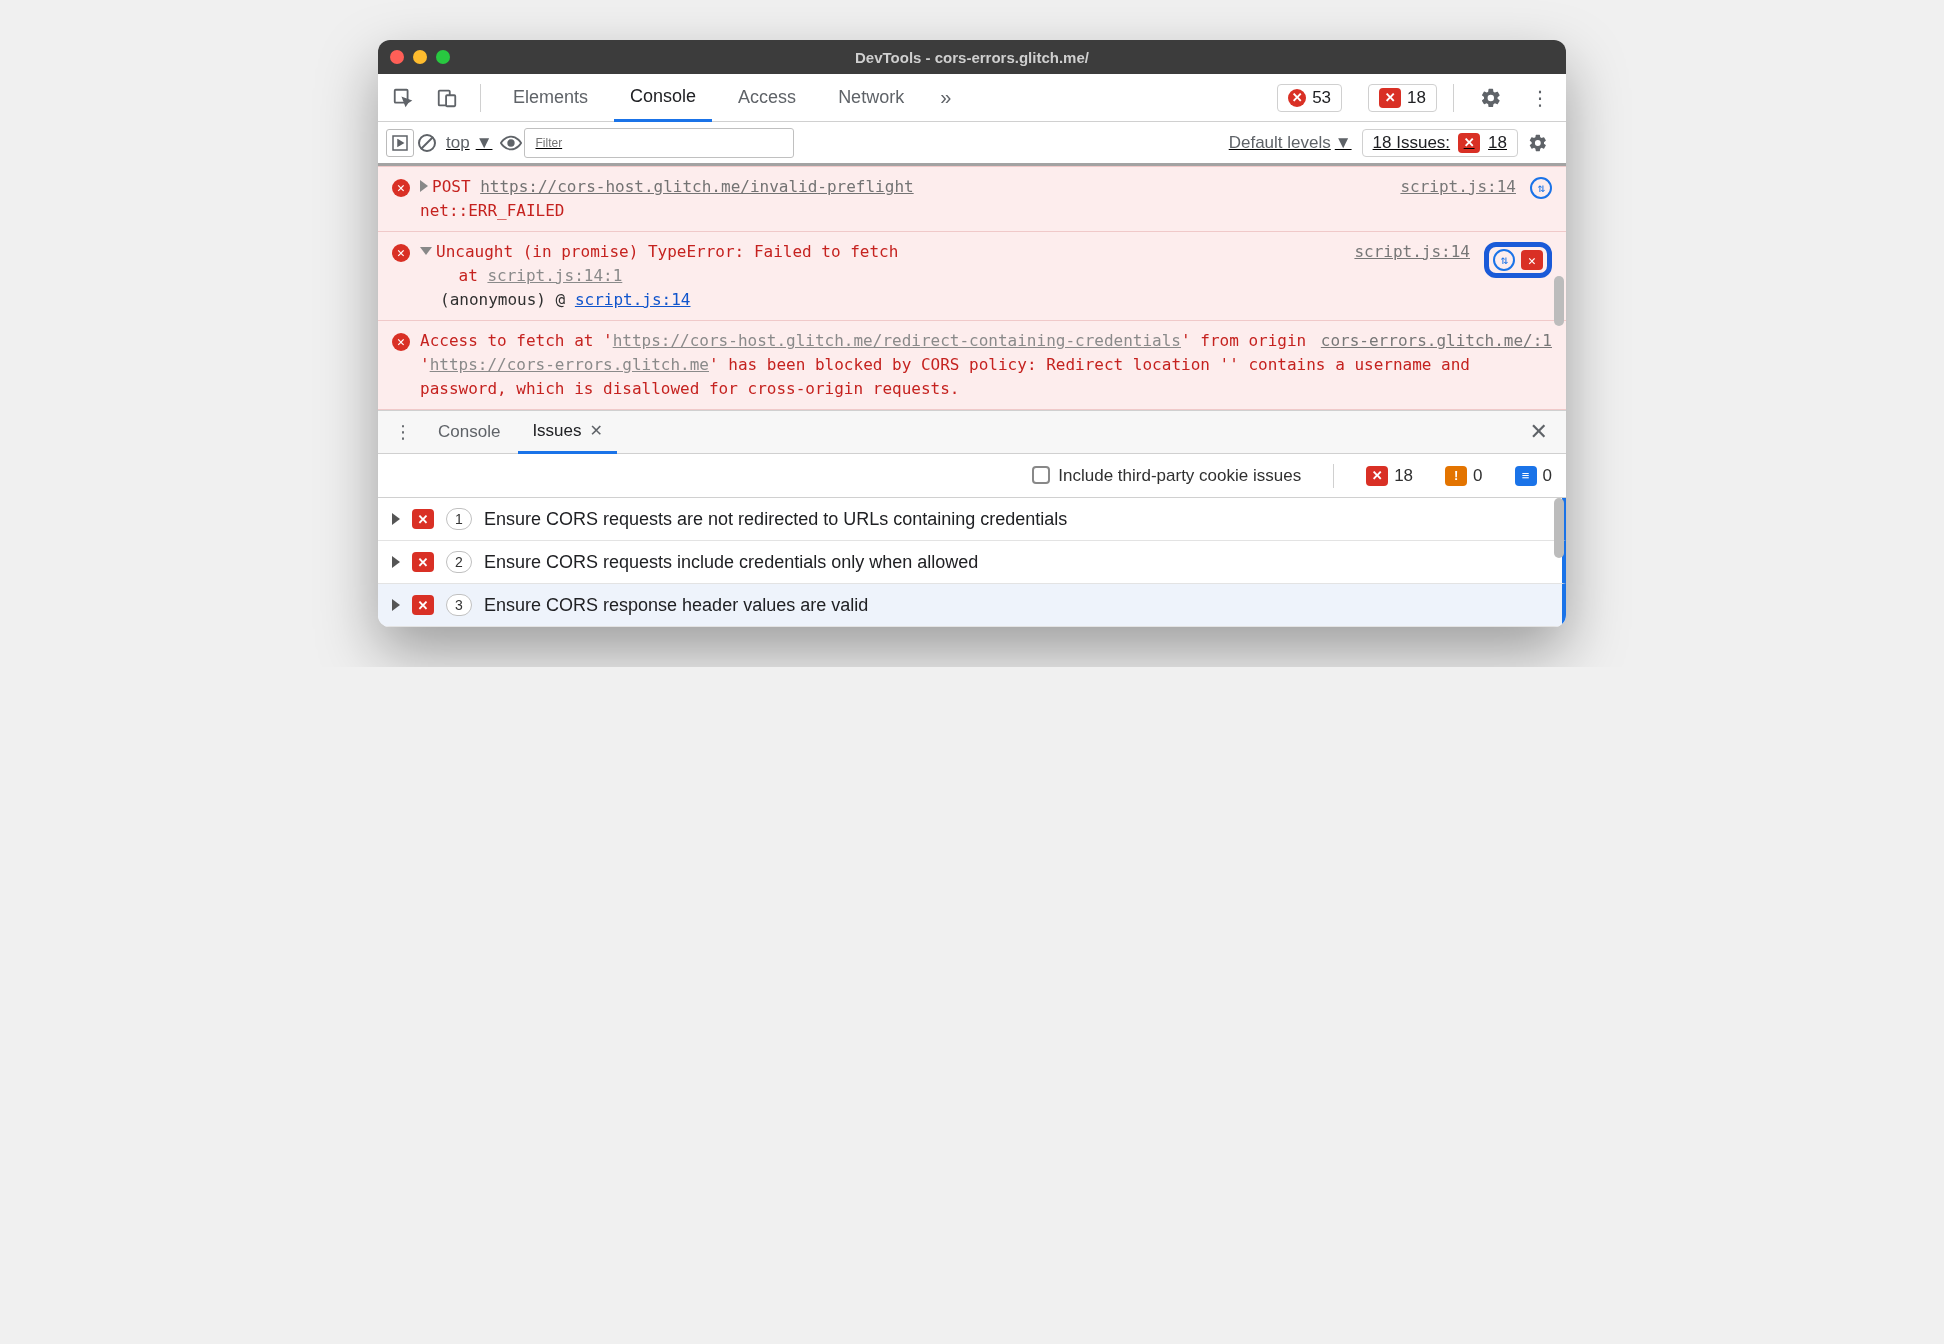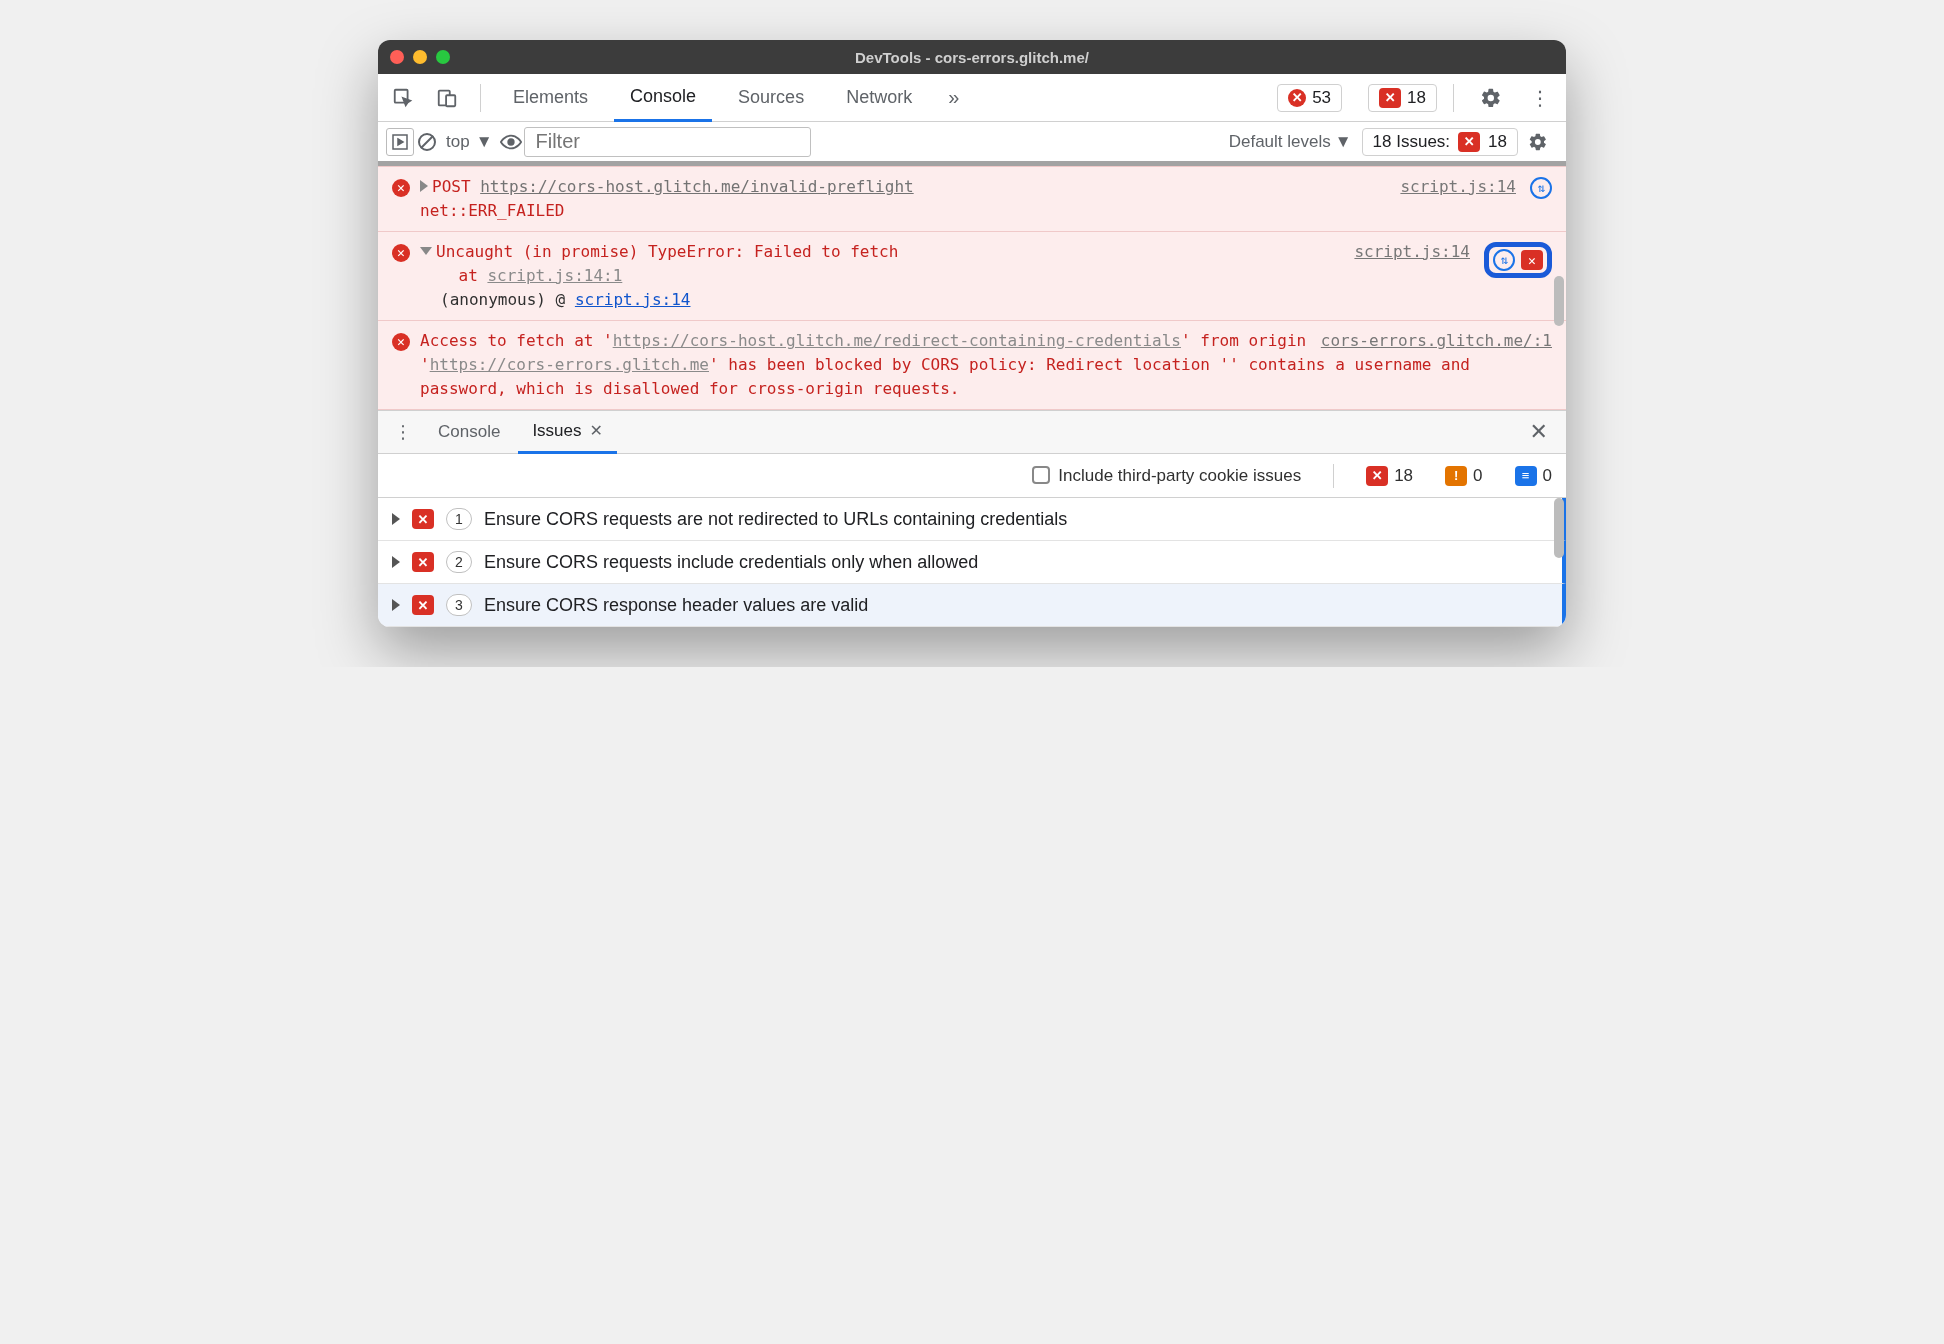--- a/index.html
+++ b/index.html
@@ -71,28 +71,28 @@
   .warn-chip::after { content:''; position:absolute; bottom:-4px; left:4px; width:0;height:0; border:4px solid transparent; border-top-color:#e37400;}
   .info-chip {
     width:22px; height:20px; border-radius:4px; background:#1a73e8; color:#fff;
     display:inline-flex; align-items:center; justify-content:center; font-size:13px; font-weight:bold;
   }
   .info-chip::after { content:''; position:absolute; bottom:-4px; left:4px; width:0;height:0; border:4px solid transparent; border-top-color:#1a73e8;}
   .gear { font-size:22px; color:#5f6368; padding:0 10px; cursor:pointer;}
   .kebab { font-size:20px; color:#5f6368; padding:0 8px; cursor:pointer;}
   
   .toolbar2 {
-    display:flex; align-items:center; height:44px; border-bottom:5px solid #a3a3a3; padding:0 8px; background:#fff;
+    display:flex; align-items:center; height:44px; border-bottom:3px solid #a3a3a3; padding:0 8px; background:#fff;text-decoration:underline;
   }
   .sqbtn { width:28px; height:28px; display:flex; align-items:center; justify-content:center; color:#5f6368; border:1px solid #bbb; border-radius:3px;}
   .nocircle { width:26px; height:26px; display:flex; align-items:center; justify-content:center; color:#5f6368;}
   .ctx-sel { display:flex; align-items:center; gap:6px; color:#5f6368; font-size:17px; padding:0 6px; cursor:pointer;}
   .eye { width:26px; height:26px; display:flex; align-items:center; justify-content:center; color:#5f6368;}
   .filter-input {
-    flex: 0 0 270px; height:30px; border:1px solid #c0c0c0; border-radius:3px; padding:0 10px; font-size:20px; color:#666;
+    flex: 0 0 270px; height:30px; border:1px solid #c0c0c0; border-radius:3px; padding:0 10px; font-size:12px; color:#666;
   }
   .levels { color:#5f6368; font-size:17px; display:flex; align-items:center; gap:4px; padding:0 10px; cursor:pointer;}
   .issues-pill {
     display:flex; align-items:center; gap:8px; border:1px solid #d0d0d0; border-radius:4px; padding:3px 10px; font-size:17px; color:#202124;
   }
 
   .console-area { font-family: Menlo, Consolas, monospace; font-size:16px; position:relative;}
   .msg {
     border-top:1px solid #f0c9c9; border-bottom:1px solid #f0c9c9;
     background:#fdeded; padding:8px 14px 8px 14px; display:flex; gap:10px;
@@ -173,21 +173,21 @@
     </div>
     <div class="iconbtn">
       <svg width="22" height="22" viewBox="0 0 24 24" fill="none" stroke="#5f6368" stroke-width="2">
           <rect x="3" y="4" width="12" height="16" rx="1"></rect>
           <rect x="11" y="9" width="10" height="12" rx="1" fill="#fff"></rect>
         </svg>
     </div>
     <div class="divider"></div>
     <div class="tab">Elements</div>
     <div class="tab active">Console</div>
-    <div class="tab">Sources</div>
+    <div class="tab">Access</div>
     <div class="tab">Network</div>
     <div class="more-tabs">»</div>
     <div class="spacer"></div>
     <div class="badge-box">
       <span class="err-circle">✕</span>
       <span>53</span>
     </div>
     <div style="width:6px"></div>
     <div class="badge-box">
       <span class="issue-chip">✕</span>

